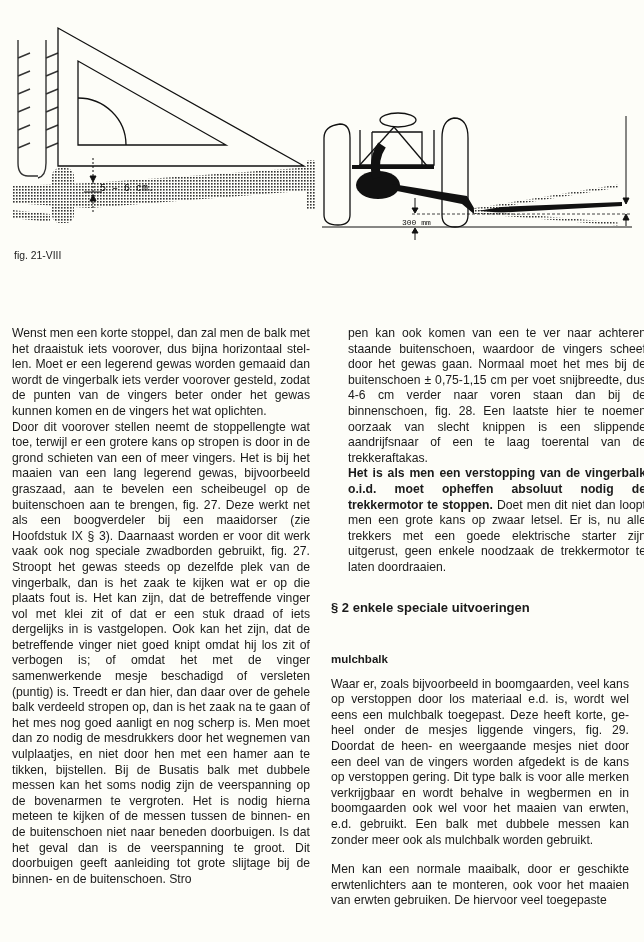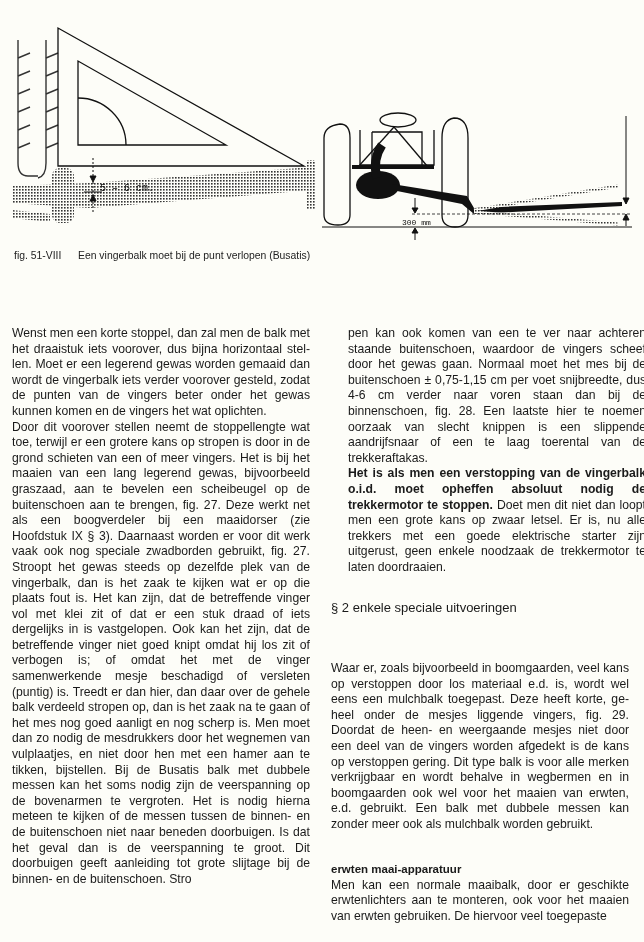--- a/index.html
+++ b/index.html
@@ -22,21 +22,21 @@
     position: absolute; top: 326px; width: 298px;
     font-size: 12.2px; line-height: 15.6px;
     text-align: justify;
   }
   .col-left { left: 12px; }
   .col-right { left: 348px; }
   .col p { margin: 0; }
   .col b { font-weight: bold; margin-top: 18px; }
   .section-heading {
     position: absolute; left: 331px; top: 600px;
-    font-size: 13px; font-weight: normal;
+    font-size: 13px; font-weight: bold;
   }
   .sub-heading { font-size: 11.5px; font-weight: bold; margin: 0; }
   .block { position: absolute; left: 331px; width: 298px; font-size: 12.2px; line-height: 15.6px; text-align: justify; }
   .block p { margin: 0; }
   svg text { font-family: "Liberation Mono", monospace; }
 </style>
 </head>
 <body>
 
 <svg class="fig-left" viewBox="0 0 312 210">
@@ -117,36 +117,35 @@
     <polygon points="90,143 96,143 93,138"></polygon>
     <line x1="304" y1="26" x2="304" y2="113"></line>
     <polygon points="301,108 307,108 304,114"></polygon>
     <line x1="304" y1="126" x2="304" y2="136"></line>
     <polygon points="301,130 307,130 304,124"></polygon>
   </g>
   <text x="80" y="135" font-size="8" fill="#111">300 mm</text>
 </svg>
 
 <div class="caption">
-  <span class="fignum">fig. 51-VIII</span>
-  <span class="figtext">Een vingerbalk moet bij de punt verlopen (Busatis)</span>
+  <span class="fignum">fig. 21-VIII</span>
 </div>
 
 <div class="col col-left">
   <p>Wenst men een korte stoppel, dan zal men de balk met het draaistuk iets voorover, dus bijna horizontaal stel­len. Moet er een legerend gewas worden gemaaid dan wordt de vingerbalk iets verder voorover gesteld, zodat de punten van de vingers beter onder het gewas kunnen komen en de vingers het wat oplichten.</p>
   <p>Door dit voorover stellen neemt de stoppellengte wat toe, terwijl er een grotere kans op stropen is door in de grond schieten van een of meer vingers. Het is bij het maaien van een lang legerend gewas, bijvoorbeeld graszaad, aan te bevelen een scheibeugel op de buiten­schoen aan te brengen, fig. 27. Deze werkt net als een boogverdeler bij een maaidorser (zie Hoofdstuk IX § 3). Daarnaast worden er voor dit werk vaak ook nog spe­ciale zwadborden gebruikt, fig. 27. Stroopt het gewas steeds op dezelfde plek van de vingerbalk, dan is het zaak te kijken wat er op die plaats fout is. Het kan zijn, dat de betreffende vinger vol met klei zit of dat er een stuk draad of iets dergelijks in is vastgelopen. Ook kan het zijn, dat de betreffende vinger niet goed knipt omdat hij los zit of verbogen is; of omdat het met de vinger samenwerkende mesje beschadigd of versleten (puntig) is. Treedt er dan hier, dan daar over de gehele balk verdeeld stropen op, dan is het zaak na te gaan of het mes nog goed aanligt en nog scherp is. Men moet dan zo nodig de mesdrukkers door het wegnemen van vul­plaatjes, en niet door hen met een hamer aan te tikken, bijstellen. Bij de Busatis balk met dubbele messen kan het soms nodig zijn de veerspanning op de bovenarmen te vergroten. Het is nodig hierna meteen te kijken of de messen tussen de binnen- en de buitenschoen niet naar beneden doorbuigen. Is dat het geval dan is de veer­spanning te groot. Dit doorbuigen geeft aanleiding tot grote slijtage bij de binnen- en de buitenschoen. Stro­</p>
 </div>
 
 <div class="col col-right">
   <p>pen kan ook komen van een te ver naar achteren staan­de buitenschoen, waardoor de vingers scheef door het gewas gaan. Normaal moet het mes bij de buitenschoen ± 0,75-1,15 cm per voet snijbreedte, dus 4-6 cm verder naar voren staan dan bij de binnenschoen, fig. 28. Een laatste hier te noemen oorzaak van slecht knippen is een slippende aandrijfsnaar of een te laag toerental van de trekkeraftakas.</p>
   <p><b>Het is als men een verstopping van de vingerbalk o.i.d. moet opheffen absoluut nodig de trekkermotor te stop­pen.</b><span> Doet men dit niet dan loopt men een grote kans op zwaar letsel. Er is, nu alle trekkers met een goede elektrische starter zijn uitgerust, geen enkele noodzaak de trekkermotor te laten doordraaien.</span></p>
 </div>
 
 <div class="section-heading">§ 2  enkele speciale uitvoeringen</div>
 
 <div class="block" style="top: 652px;">
+  <p class="sub-heading">mulchbalk</p>
   <p style="margin-top: 9px;">Waar er, zoals bijvoorbeeld in boomgaarden, veel kans op verstoppen door los materiaal e.d. is, wordt wel eens een mulchbalk toegepast. Deze heeft korte, ge­heel onder de mesjes liggende vingers, fig. 29. Doordat de heen- en weergaande mesjes niet door een deel van de vingers worden afgedekt is de kans op verstoppen gering. Dit type balk is voor alle merken verkrijgbaar en wordt behalve in wegbermen en in boomgaarden ook wel voor het maaien van erwten, e.d. gebruikt. Een balk met dubbele messen kan zonder meer ook als mulchbalk worden gebruikt.</p>
 </div>
 
 <div class="block" style="top: 862px;">
-  <p class="sub-heading">erwten maai-apparatuur</p>
   <p style="margin-top: 0;">Men kan een normale maaibalk, door er geschikte erwtenlichters aan te monteren, ook voor het maaien van erwten gebruiken. De hiervoor veel toegepaste</p>
 </div>
 
 </body></html>

